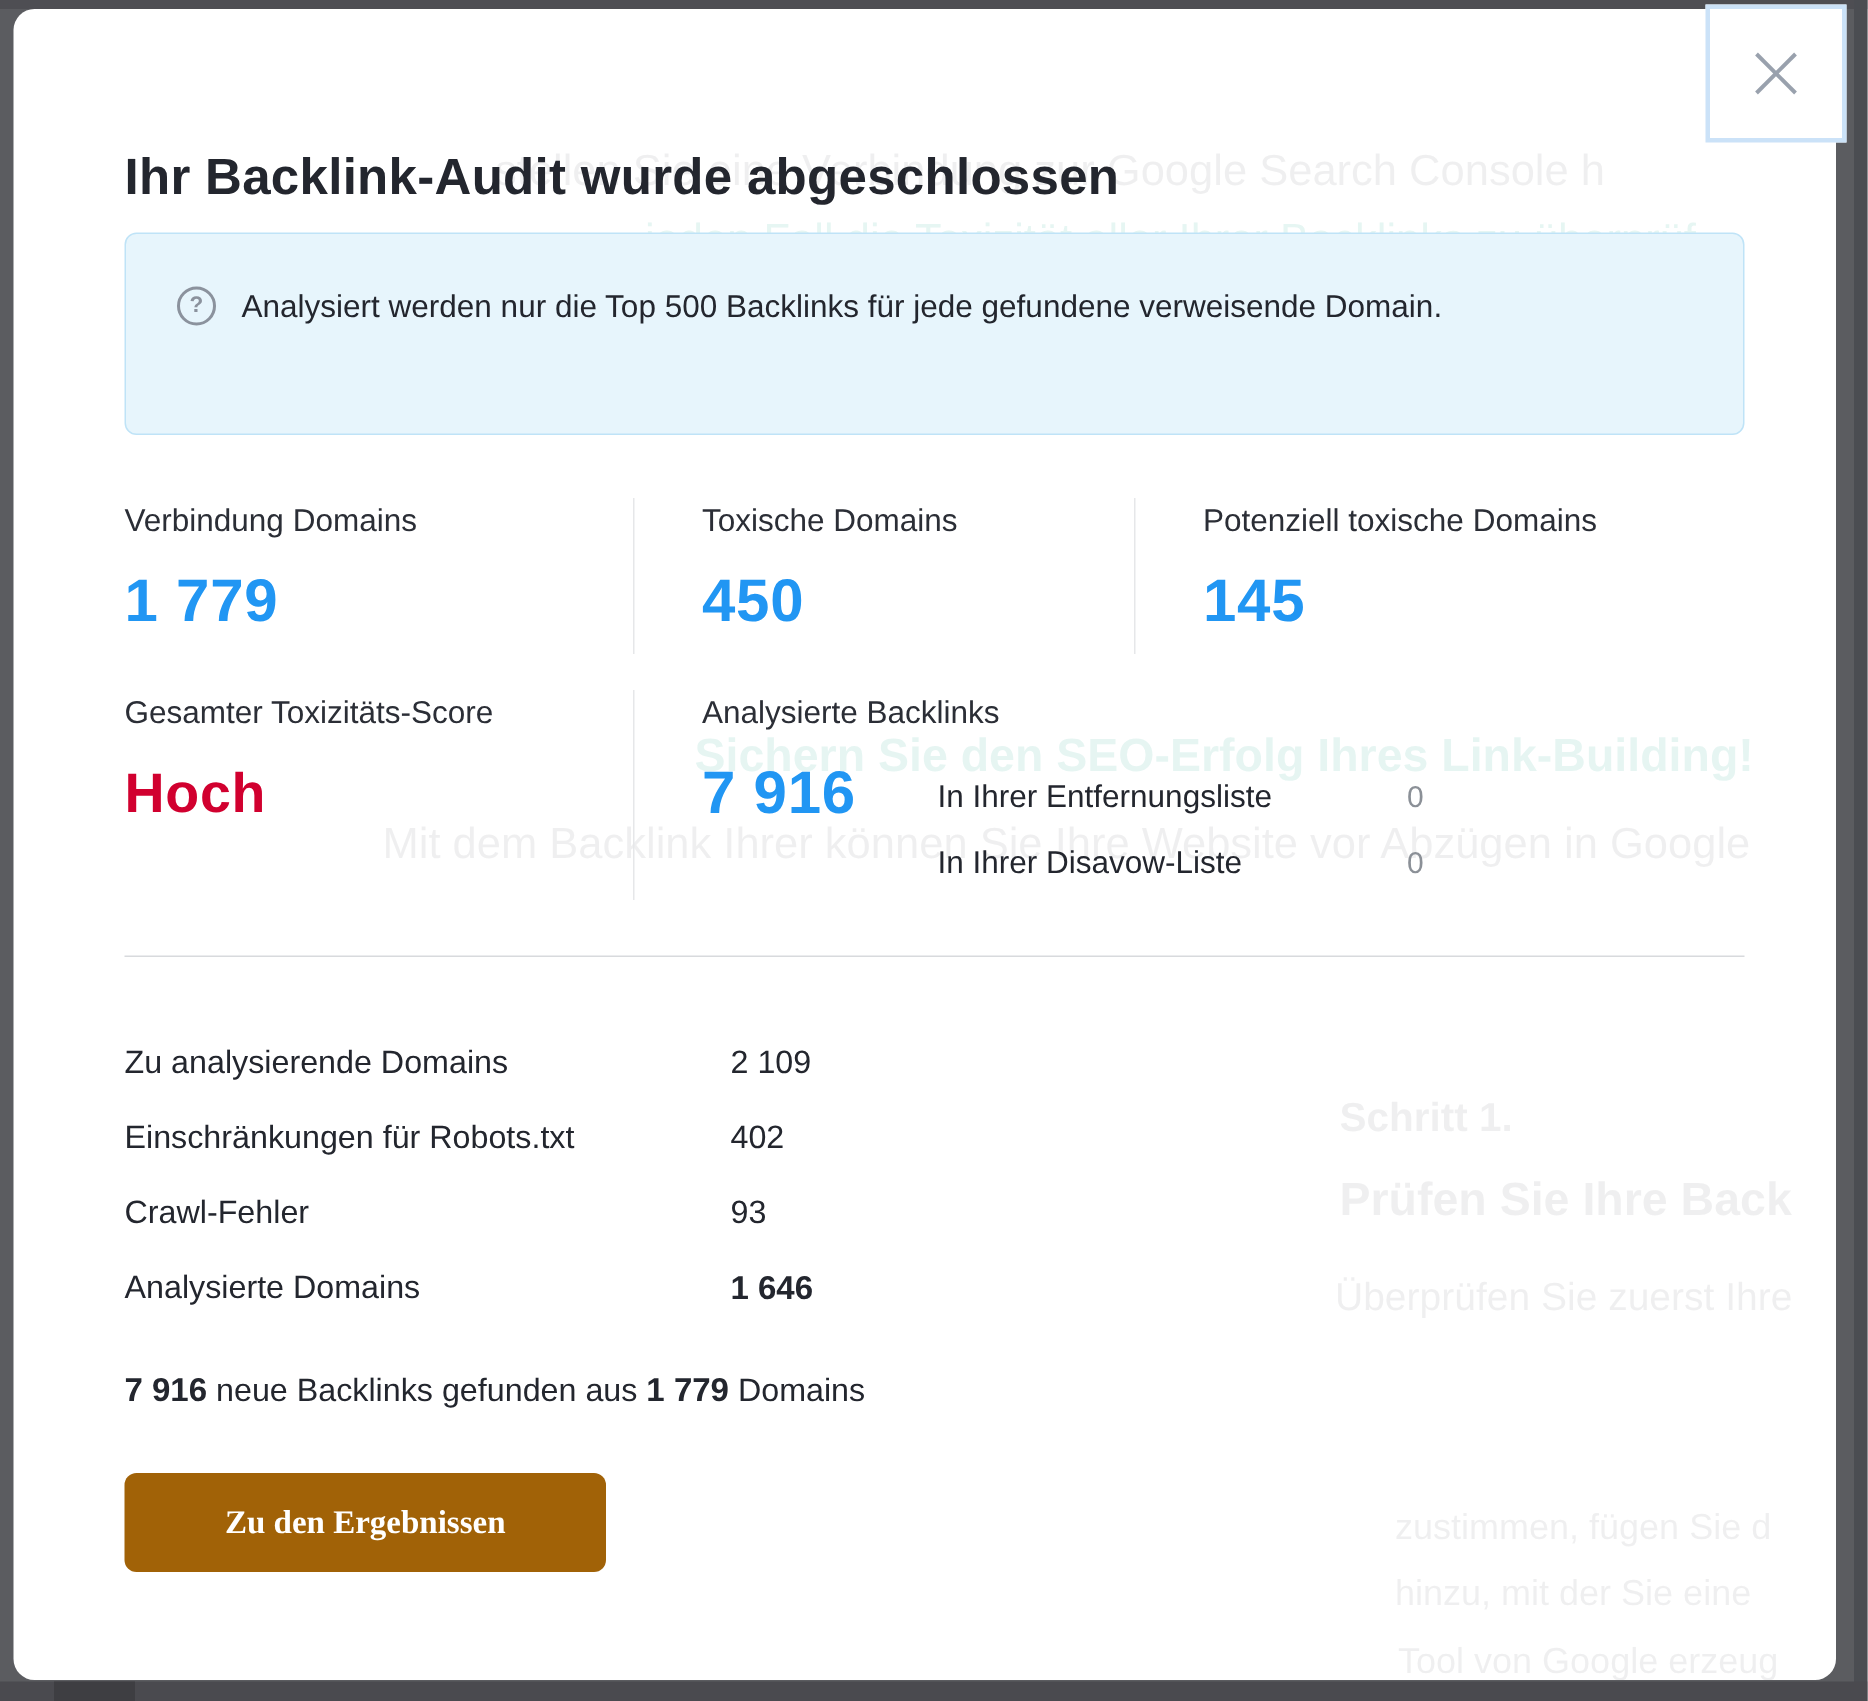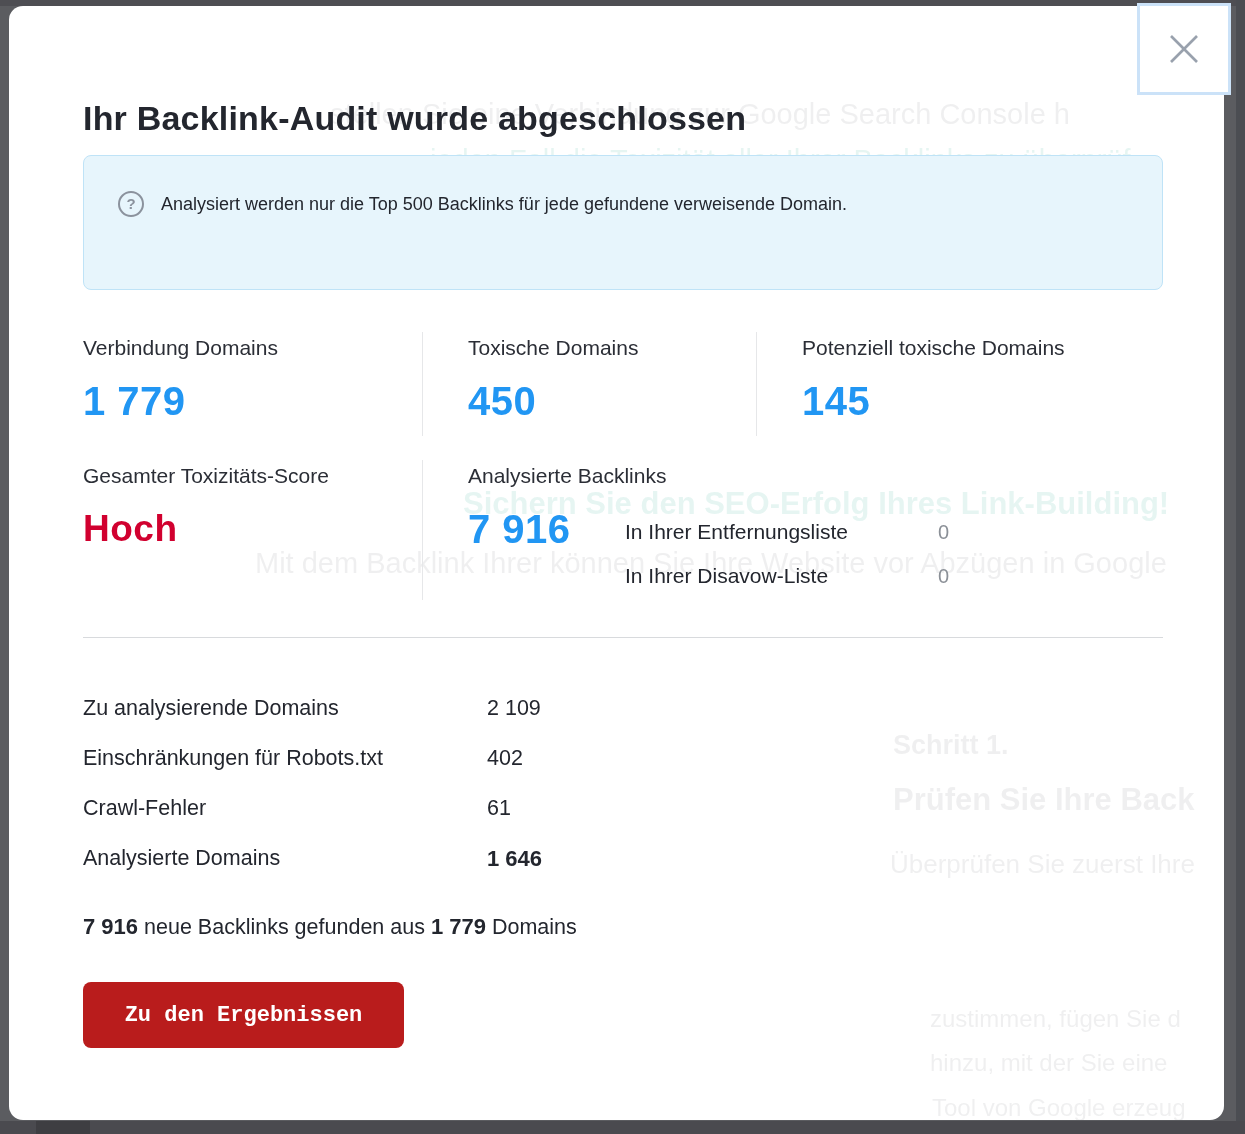--- a/index.html
+++ b/index.html
@@ -50,21 +50,21 @@
   .info-box{
     position:absolute;left:74px;top:149px;width:1080px;height:135px;box-sizing:border-box;
     background:#e7f5fc;border:1px solid #bfe3f7;border-radius:8px;
     display:flex;align-items:flex-start;padding:31px 40px 0 34px;
   }
   .help-icon{
     flex:none;width:22px;height:22px;margin:4px 17px 0 0;
     border:2px solid #8b929d;border-radius:50%;
     color:#8b929d;font-size:15px;font-weight:700;line-height:22px;text-align:center;
   }
-  .info-text{font-size:18px;line-height:35px;color:#23262e;}
+  .info-text{font-size:21px;line-height:35px;color:#23262e;}
 
   .stats-row1{position:absolute;left:74px;top:326px;width:1080px;display:grid;grid-template-columns:339px 334px auto;}
   .stats-row2{position:absolute;left:74px;top:454px;width:1080px;display:grid;grid-template-columns:339px auto;}
   .stat-cell{min-height:104px;}
   .stats-row2 .stat-cell{min-height:140px;}
   .stats-row1 .stat-cell + .stat-cell,
   .stats-row2 .stat-cell + .stat-cell{border-left:1px solid #e6e7e9;padding-left:45px;}
   .stat-label{font-size:21px;line-height:32px;color:#2b2e36;margin:0 0 15px 0;max-width:280px;}
   .stat-value{font-size:40px;font-weight:700;color:#2196f3;letter-spacing:0.5px;line-height:44px;}
   .stat-value.red{color:#d1002f;font-size:37px;margin-top:12px;}
@@ -81,22 +81,22 @@
   .summary{position:absolute;left:74px;top:690px;}
   .summary-row{display:flex;align-items:flex-start;height:50px;font-size:21.5px;color:#23262e;}
   .summary-label{width:404px;}
   .summary-value.bold{font-weight:700;font-size:22px;}
 
   .result-line{position:absolute;left:74px;top:908px;font-size:21.5px;color:#23262e;}
   .result-line strong{font-weight:700;font-size:22px;}
 
   .cta{
     position:absolute;left:74px;top:976px;height:66px;min-width:321px;box-sizing:border-box;
-    background:#b91c1c;color:#ffffff;border:none;border-radius:8px;
-    font-family:Liberation Mono, monospace;font-size:22px;font-weight:600;
+    background:#a16207;color:#ffffff;border:none;border-radius:8px;
+    font-family:Liberation Serif, serif;font-size:22px;font-weight:600;
     padding:0 28px;cursor:pointer;
   }
 </style>
 </head>
 <body>
 
 <div class="strip-top"></div>
 <div class="strip-right"></div>
 <div class="strip-bottom"></div>
 <div class="patch-bottom-left"></div>
@@ -176,21 +176,21 @@
     <div class="summary-row">
       <span class="summary-label">Zu analysierende Domains</span>
       <span class="summary-value">2 109</span>
     </div>
     <div class="summary-row">
       <span class="summary-label">Einschränkungen für Robots.txt</span>
       <span class="summary-value">402</span>
     </div>
     <div class="summary-row">
       <span class="summary-label">Crawl-Fehler</span>
-      <span class="summary-value">61</span>
+      <span class="summary-value">93</span>
     </div>
     <div class="summary-row">
       <span class="summary-label">Analysierte Domains</span>
       <span class="summary-value bold">1 646</span>
     </div>
   </div>
 
   <div class="result-line"><strong>7 916</strong><span> neue Backlinks gefunden aus </span><strong>1 779</strong><span> Domains</span></div>
 
   <button class="cta">Zu den Ergebnissen</button>

